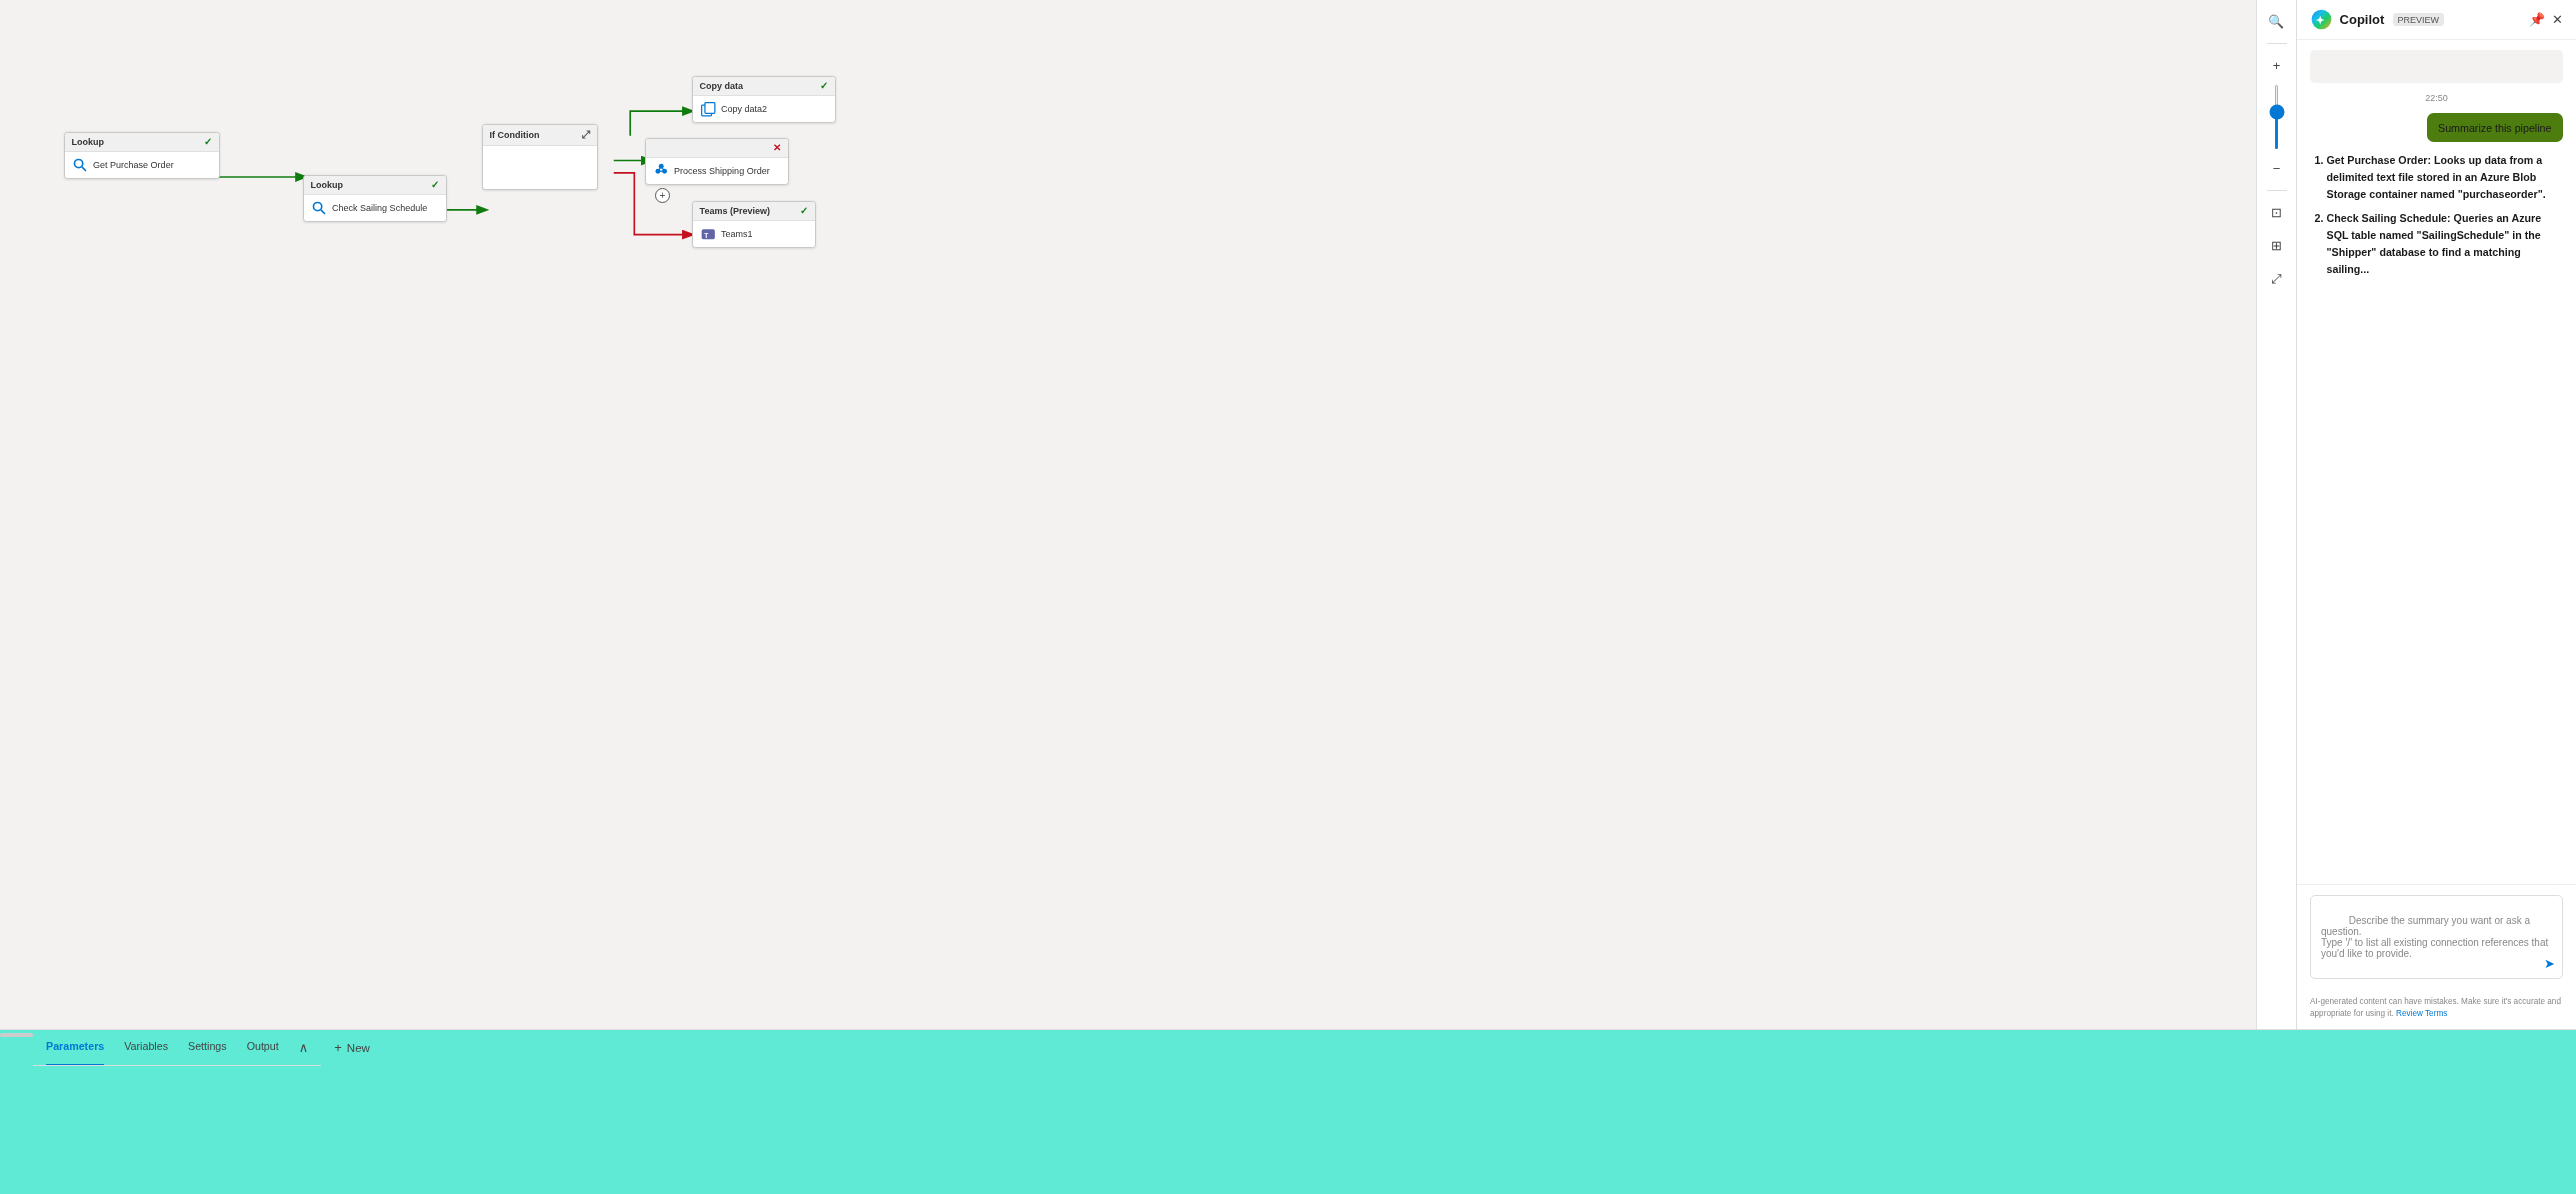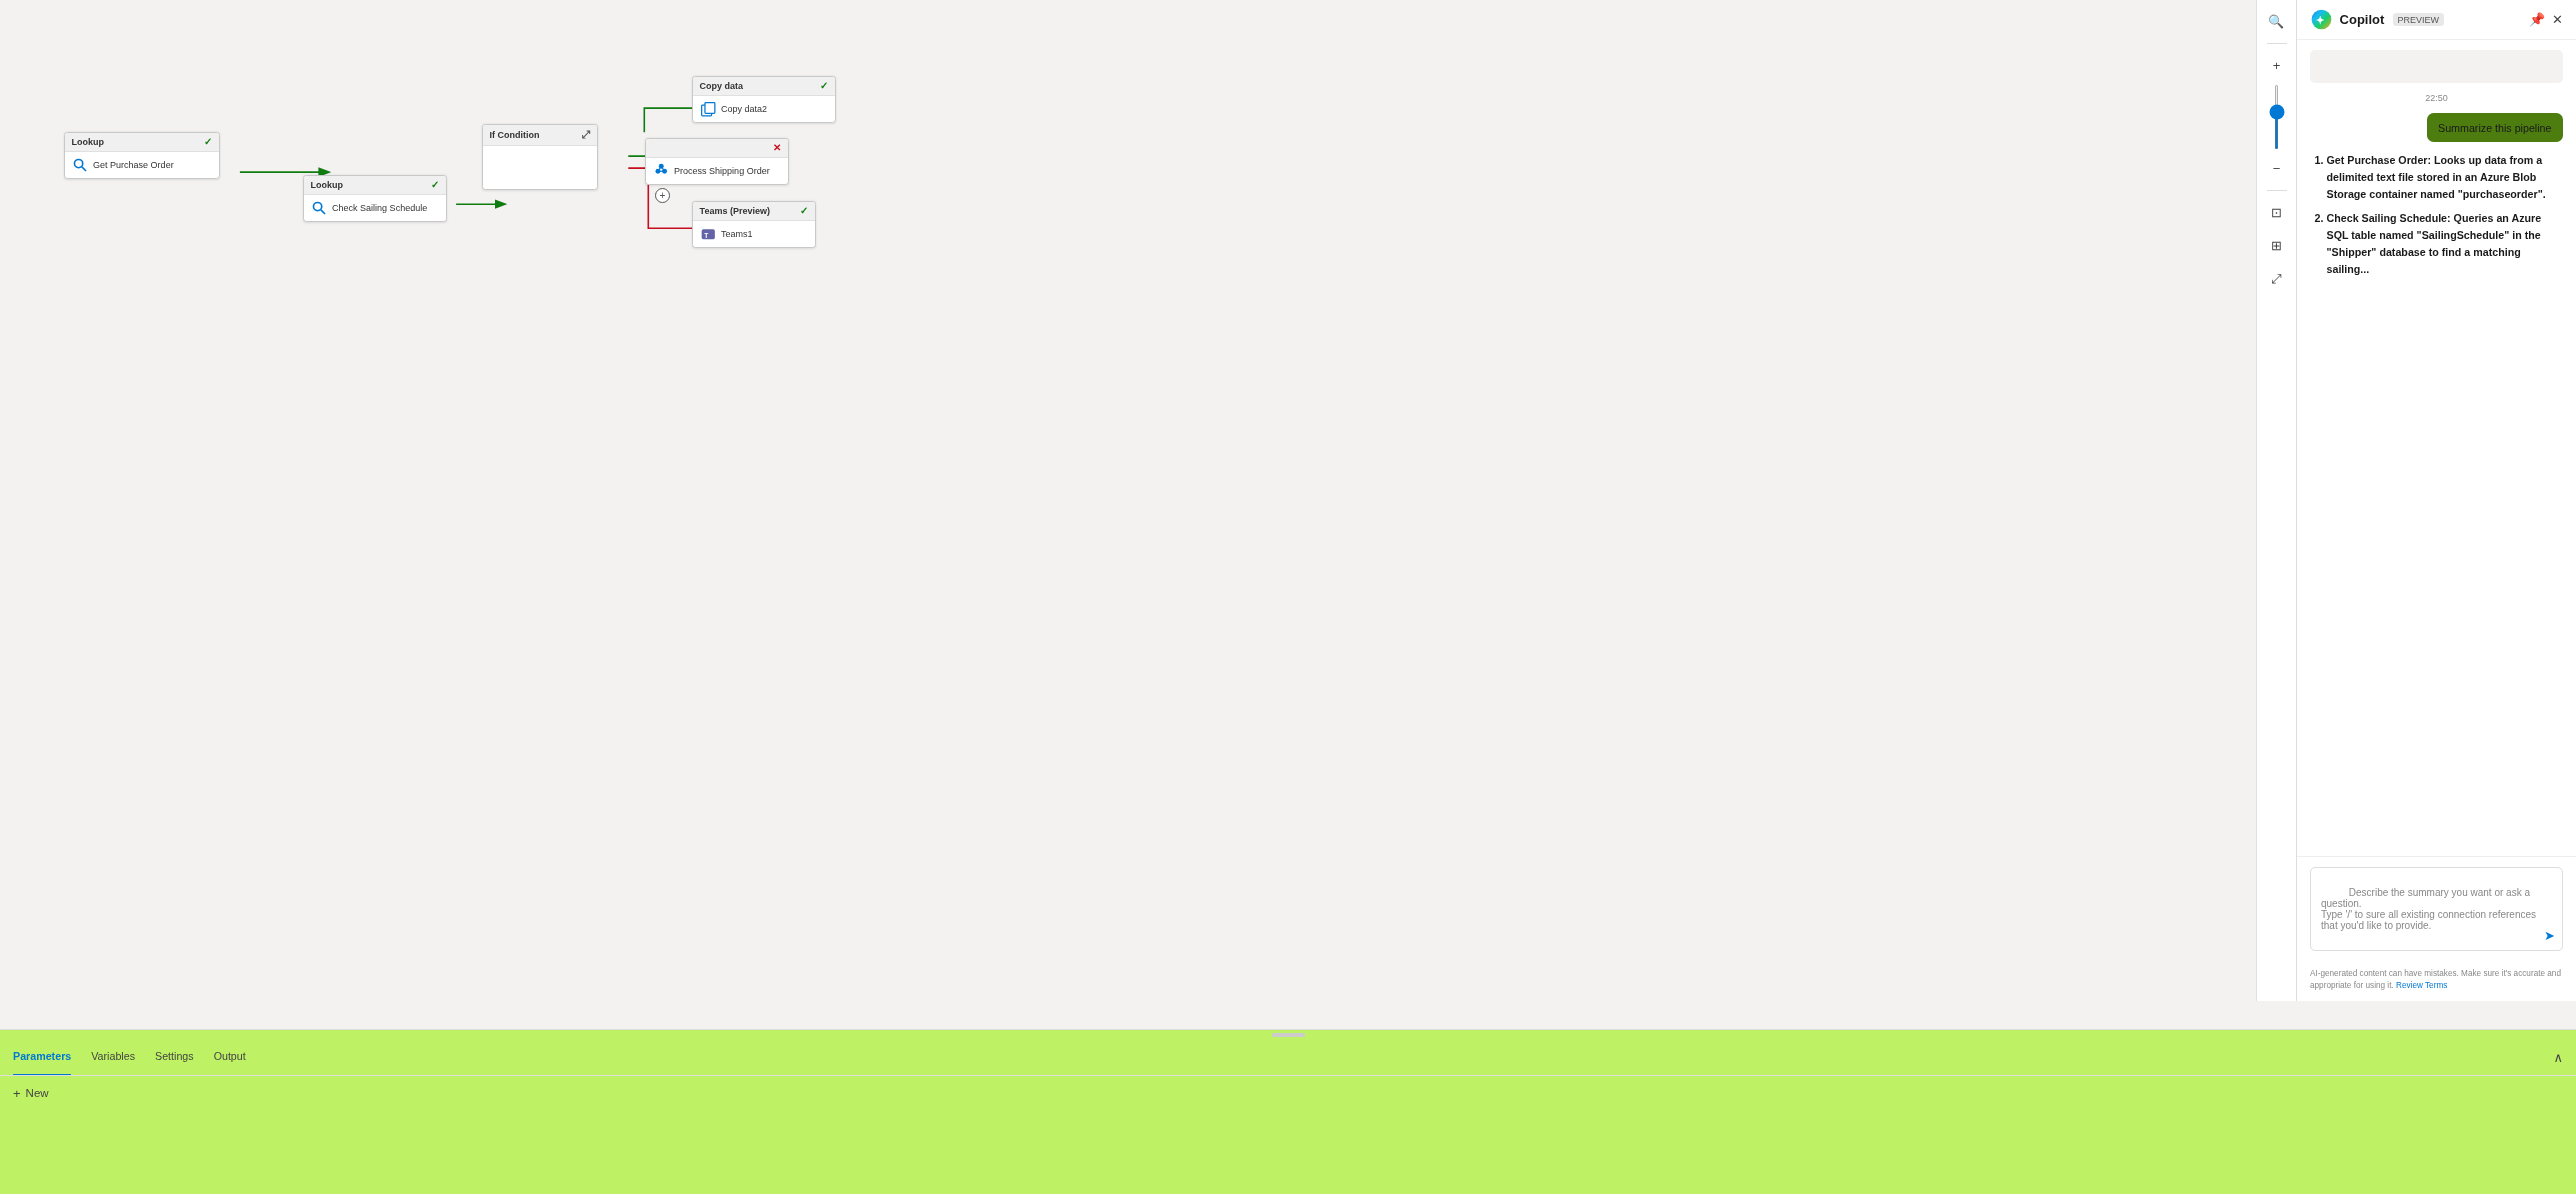--- a/index.html
+++ b/index.html
@@ -23,21 +23,21 @@
 
     
     .connections-svg { position: absolute; top: 0; left: 0; width: 100%; height: 100%; pointer-events: none; }
 
     
     .if-node { position: absolute; background: #fff; border: 0.8px solid #c8c8c8; border-radius: 3.3px; box-shadow: 0 0.8px 2.5px rgba(0,0,0,0.1); }
     .if-node-header { background: #f0f0f0; border-bottom: 0.8px solid #e0e0e0; padding: 3.3px 6.6px; font-size: 9px; font-weight: 600; color: #333; border-radius: 3.3px 3.3px 0 0; display: flex; align-items: center; justify-content: space-between; }
     .if-node-body { padding: 5px 6.6px; font-size: 9px; color: #333; }
 
     
-    .bottom-panel { height: 165px; background: #bef264; border-top: 0.8px solid #ddd; display: flex; flex-direction: column; margin-top: 28px; }
+    .bottom-panel { height: 165px; background: #5eead4; border-top: 0.8px solid #ddd; display: flex; flex-direction: row; }
     .bottom-panel-tabs { display: flex; align-items: center; border-bottom: 0.8px solid #ddd; padding: 0 13px; height: 36px; gap: 20px; }
     .tab { font-size: 10.7px; color: #444; cursor: pointer; padding: 0 0 1.6px 0; border-bottom: 1.6px solid transparent; height: 100%; display: flex; align-items: center; }
     .tab.active { color: #0078d4; border-bottom: 1.6px solid #0078d4; font-weight: 600; }
     .bottom-panel-content { padding: 10px 13px; flex: 1; }
     .new-btn { display: flex; align-items: center; gap: 5px; font-size: 11.5px; color: #444; cursor: pointer; background: none; border: none; }
 
     
     .collapse-btn { margin-left: auto; background: none; border: none; cursor: pointer; color: #444; font-size: 13px; }
 
     
@@ -261,21 +261,21 @@
             <strong>Check Sailing Schedule</strong><span>: Queries an Azure SQL table named "SailingSchedule" in the "Shipper" database to find a matching sailing...</span>
           </li>
         </ol>
       </div>
     </div>
 
     <div class="copilot-input-area">
       <div class="copilot-input-wrapper">
         <div class="copilot-input-box" contenteditable="true" style="outline: none; white-space: pre-wrap; font-family: &quot;Segoe UI&quot;, Arial, sans-serif;">
           <span style="color:#888;">Describe the summary you want or ask a question.
-Type '/' to sure all existing connection references that you'd like to provide.</span>
+Type '/' to list all existing connection references that you'd like to provide.</span>
         </div>
         <button class="copilot-send-btn" title="Send" style="position:absolute; right:8.2px; bottom:8.2px;">
           <span>➤</span>
         </button>
       </div>
     </div>
 
     <div class="copilot-footer">
       <span>AI-generated content can have mistakes. Make sure it's accurate and appropriate for using it. </span><a href="#">Review Terms</a>
     </div>

